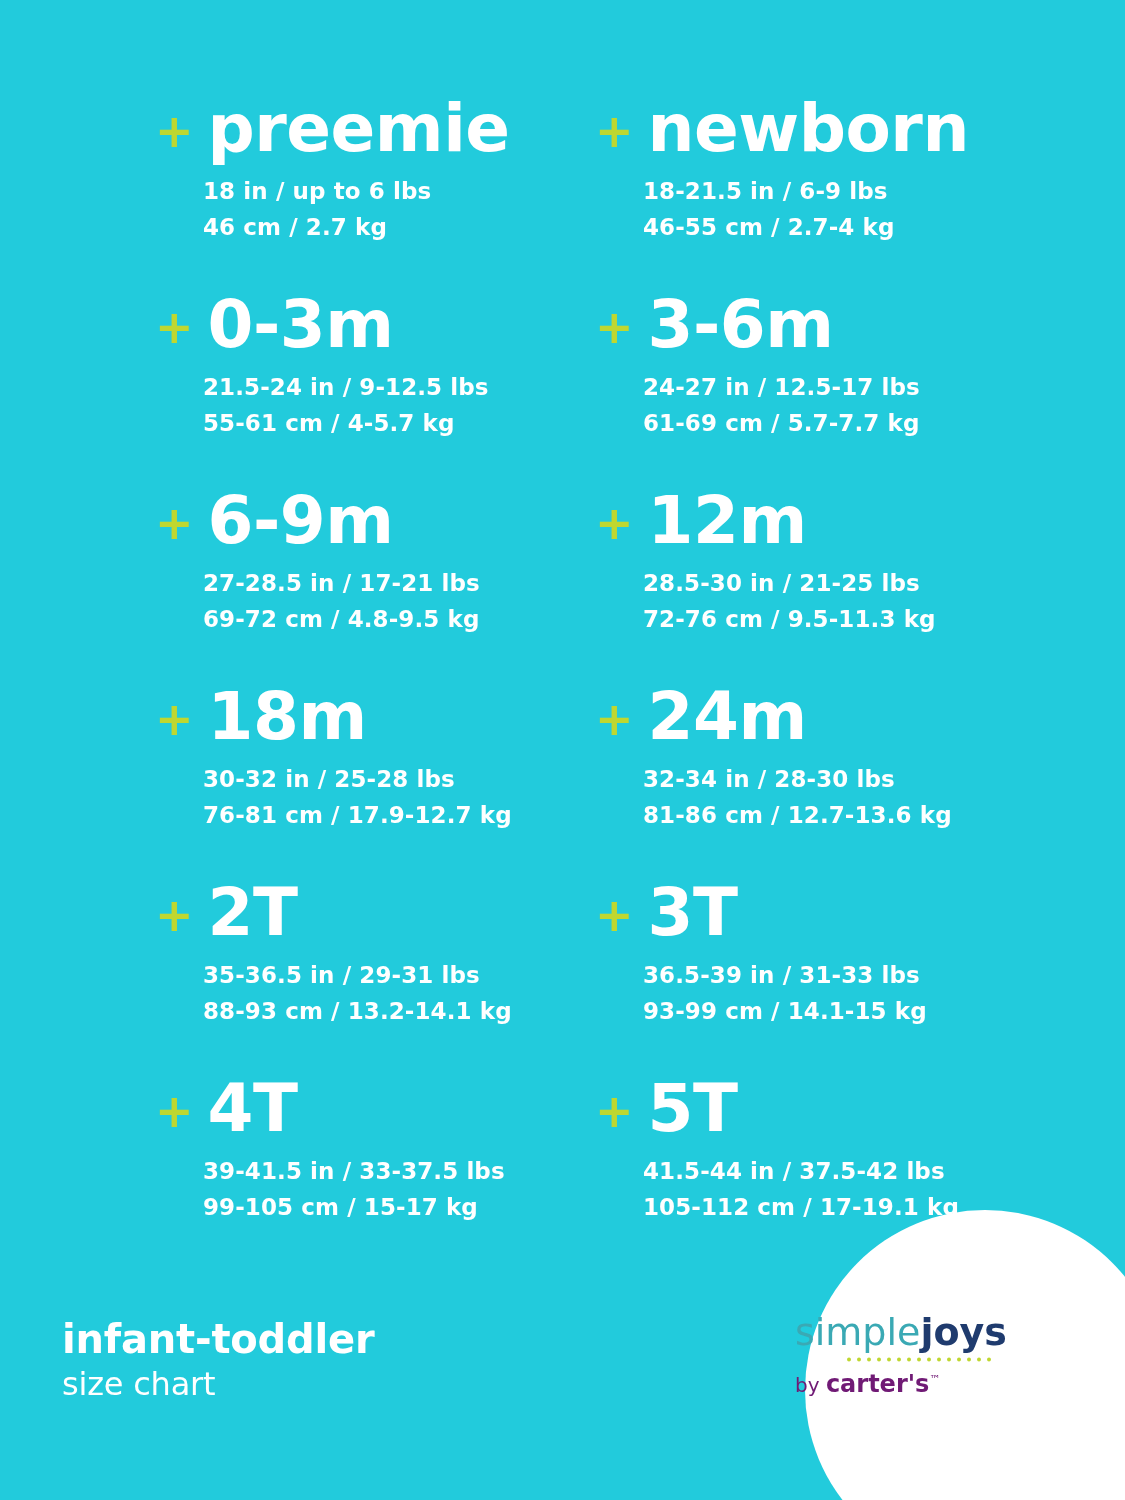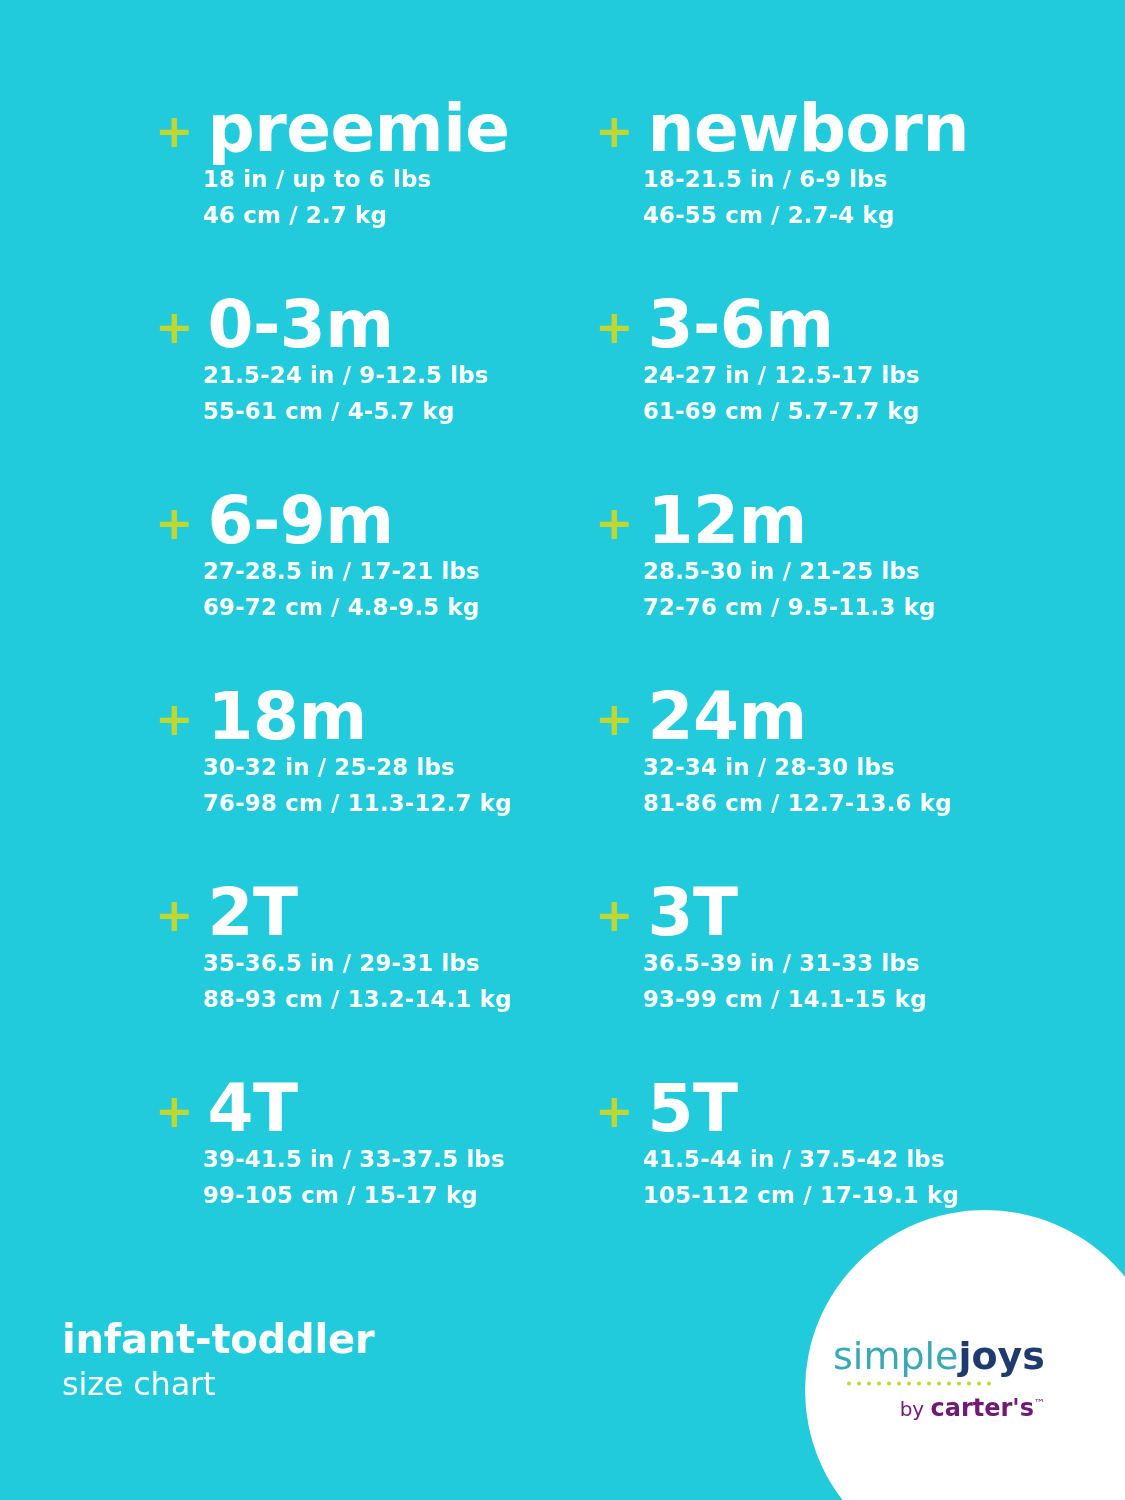--- a/index.html
+++ b/index.html
@@ -49,20 +49,21 @@
   }
   .size-label {
     color: #FFFFFF;
     font-size: 66px;
     font-weight: 700;
     line-height: 1;
     letter-spacing: -0.5px;
     font-family: "DejaVu Sans", sans-serif;
   }
   .size-lines {
+    margin-top: 12px;
     padding-left: 48px;
   }
   .size-line {
     color: #FFFFFF;
     font-size: 23px;
     font-weight: 700;
     line-height: 1.55;
     letter-spacing: 0.1px;
     white-space: nowrap;
   }
@@ -89,23 +90,23 @@
     right: -40px;
     bottom: -70px;
     width: 360px;
     height: 360px;
     background: #FFFFFF;
     border-radius: 50%;
   }
   .logo-inner {
     position: absolute;
     right: 80px;
-    bottom: 78px;
+    bottom: 102px;
     width: 250px;
-    text-align: right;
+    text-align: left;
   }
   .logo-main {
     font-size: 38px;
     line-height: 1;
     white-space: nowrap;
   }
   .logo-simple {
     color: #3AA9B4;
     font-weight: 400;
   }
@@ -211,21 +212,21 @@
       </div>
     </div>
 
     <div class="size-entry">
       <div class="size-head">
         <span class="plus">+</span>
         <span class="size-label">18m</span>
       </div>
       <div class="size-lines">
         <div class="size-line">30-32 in / 25-28 lbs</div>
-        <div class="size-line">76-98 cm / 11.3-12.7 kg</div>
+        <div class="size-line">76-81 cm / 17.9-12.7 kg</div>
       </div>
     </div>
 
     <div class="size-entry">
       <div class="size-head">
         <span class="plus">+</span>
         <span class="size-label">24m</span>
       </div>
       <div class="size-lines">
         <div class="size-line">32-34 in / 28-30 lbs</div>

